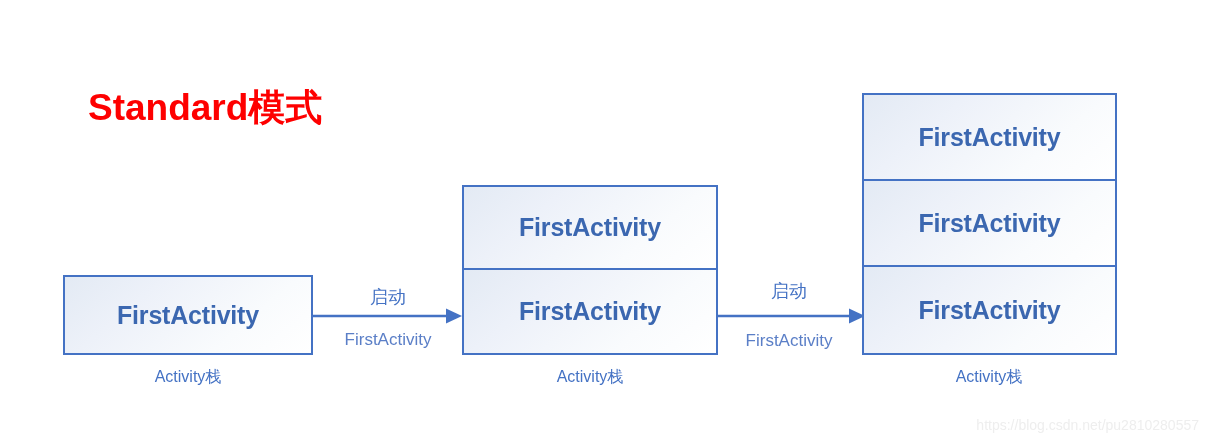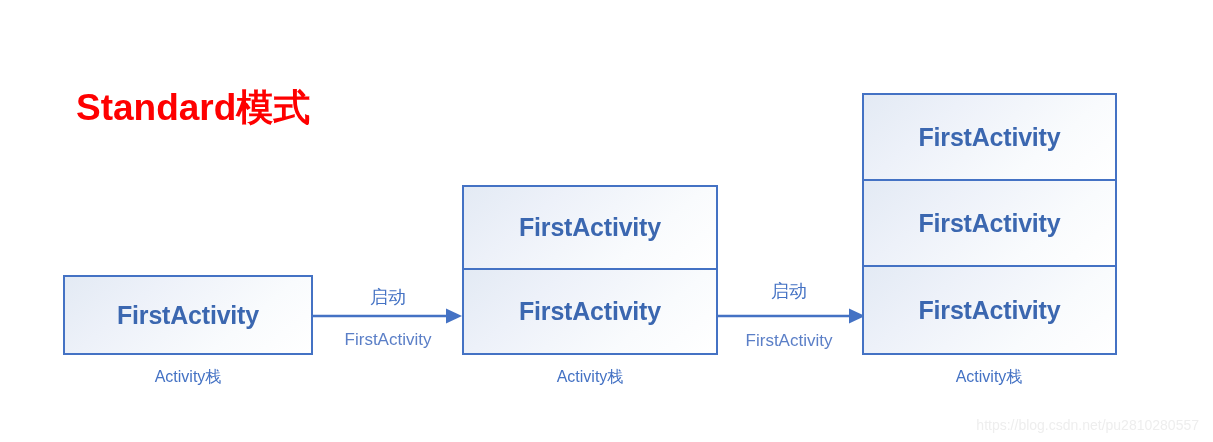--- a/index.html
+++ b/index.html
@@ -14,21 +14,21 @@
     position: relative;
     width: 1213px;
     height: 442px;
     background: #ffffff;
     overflow: hidden;
   }
 
   
   .diagram-title {
     position: absolute;
-    left: 76px;
+    left: 88px;
     top: 88px;
     font-size: 37px;
     font-weight: bold;
     color: #fe0000;
     letter-spacing: 0px;
     white-space: nowrap;
     line-height: 1.1;
   }
 
   

